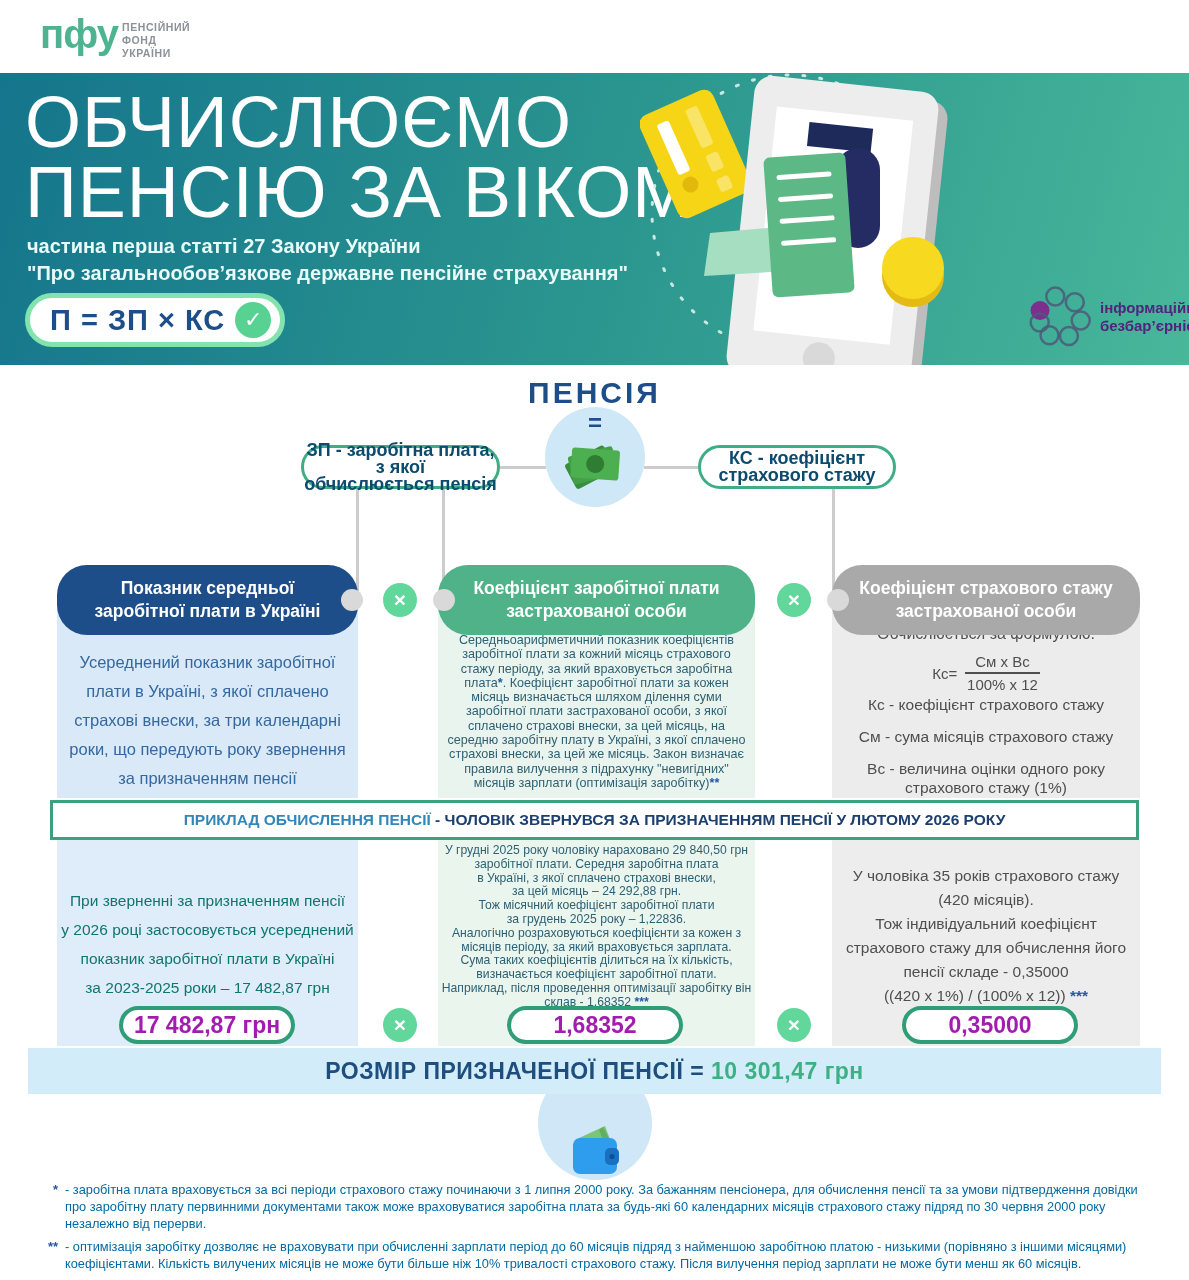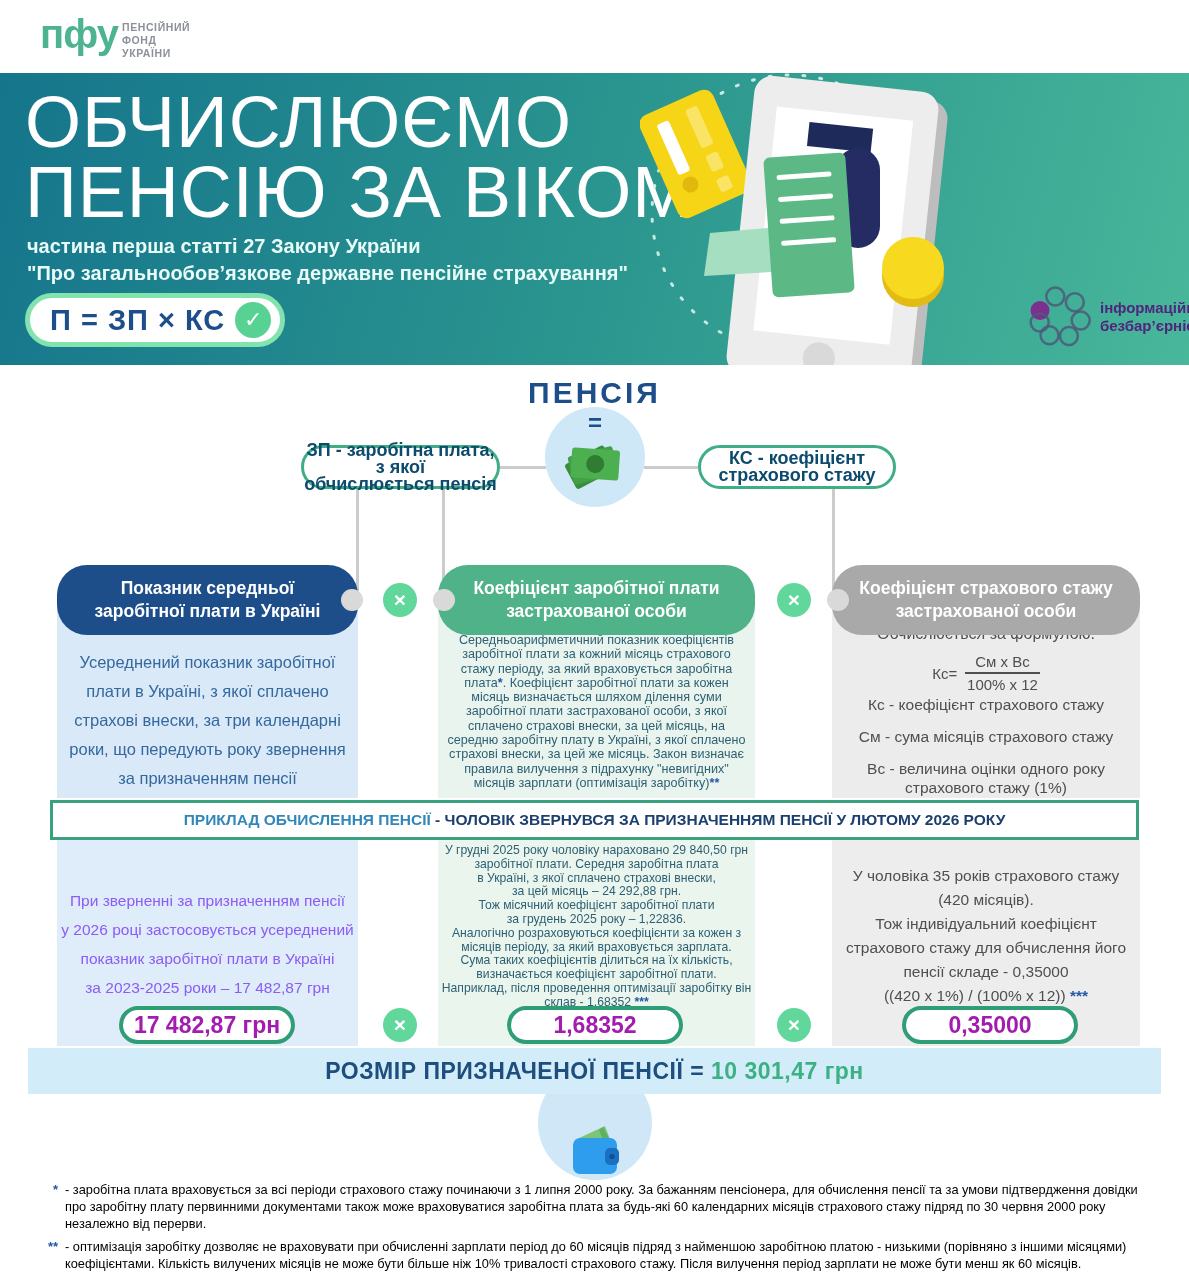--- a/index.html
+++ b/index.html
@@ -62,21 +62,21 @@
   .col3-def { font-size:15.5px; line-height:19px; margin-top:13px; }
 
   
   .ex-banner { left:50px; top:800px; width:1089px; height:40px; background:#ffffff; border:3px solid #3aa17e;
                display:flex; align-items:center; justify-content:center; z-index:2;
                font-size:15.5px; font-weight:700; }
   .ex-banner .hl { color:#3287b9; }
   .ex-banner .rest { color:#1d3f6e; white-space:pre; }
   .ex-body { top:840px; height:206px; text-align:center; }
   .ex1 { left:57px; width:301px; background:#dfecf9; }
-  .ex1-text { padding-top:46px; font-size:15.5px; line-height:29px; color:#8b5cf6; }
+  .ex1-text { padding-top:46px; font-size:15.5px; line-height:29px; color:#0f766e; }
   .ex2 { left:438px; width:317px; background:#eaf5ee; }
   .ex2-text { padding:4px 3px 0; font-size:12.2px; line-height:13.8px; color:#2e6073; }
   .ex3 { left:832px; width:308px; background:#ededed; }
   .ex3-text { padding-top:24px; font-size:15.5px; line-height:24px; color:#4f4f4f; }
   .value-pill { top:1006px; width:176px; height:38px; background:#ffffff; border:4px solid #2f9e77; border-radius:20px;
                 display:flex; align-items:center; justify-content:center; z-index:2;
                 font-size:23px; font-weight:700; color:#a21caf; }
 
   
   .result-banner { left:28px; top:1048px; width:1133px; height:46px; background:#d3ecf9; z-index:2;
@@ -85,21 +85,21 @@
   .result-banner .lbl { color:#1d4e7e; white-space:pre; }
   .result-banner .val { color:#3bb184; }
   .wallet-circle { left:538px; top:1066px; width:114px; height:114px; border-radius:50%; background:#cfe7f7; z-index:1;
                    display:flex; align-items:flex-end; justify-content:center; }
 
   
   .footnotes { left:30px; top:1181px; width:1132px; }
   .fn-row { display:flex; margin-bottom:6px; }
   .fn-marker { width:28px; min-width:28px; text-align:right; margin-right:7px; color:#2456a4; font-weight:700;
                font-size:13px; line-height:17px; }
-  .fn-text { font-size:12.8px; line-height:17px; color:#000000; }
+  .fn-text { font-size:12.8px; line-height:17px; color:#0369a1; }
 </style>
 </head>
 <body>
 
 <div class="page">
 
   <div class="abs topbar">
     <div class="abs pfu-abbr">пфу</div>
     <div class="abs pfu-name pre">ПЕНСІЙНИЙ
 ФОНД

